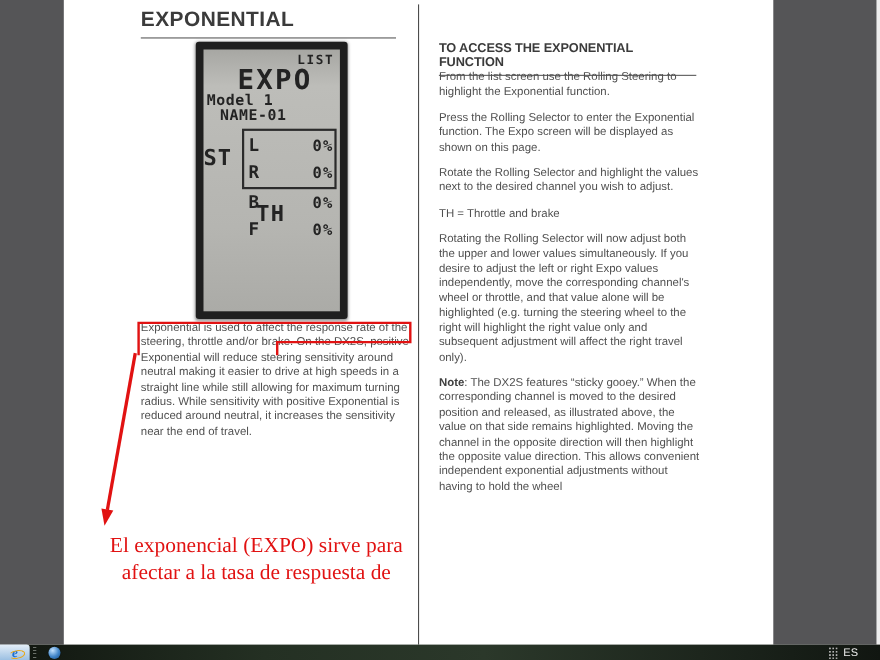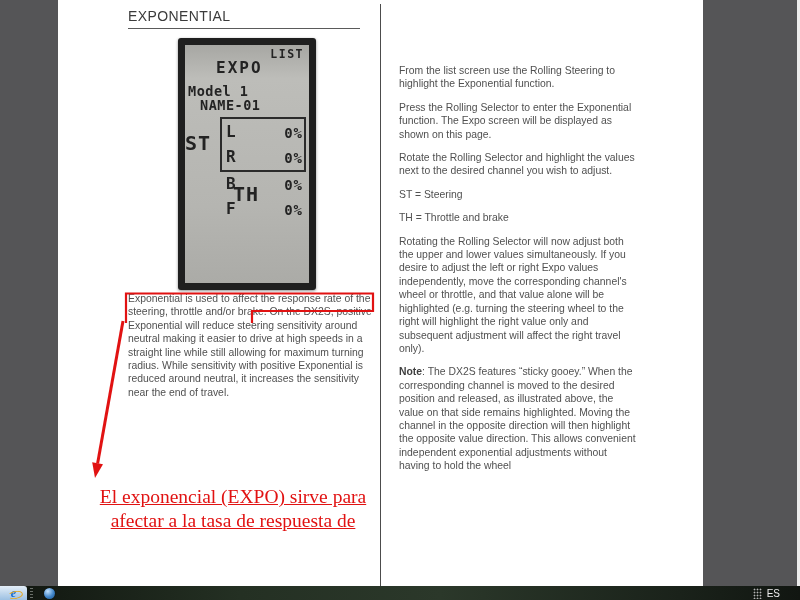--- a/index.html
+++ b/index.html
@@ -6,21 +6,21 @@
   .stage{position:relative;width:800px;height:600px;background:#ffffff;overflow:hidden;
          font-family:"Liberation Sans",sans-serif;}
   
   .panel{position:absolute;top:0;height:586px;background:#555557;}
   .panel-left{left:0;width:58px;}
   .panel-right{left:703px;width:94px;}
   .right-edge{position:absolute;left:797px;top:0;width:3px;height:586px;background:#ededed;}
   .col-divider{position:absolute;left:380px;top:4px;width:1px;height:582px;background:#4c4c4c;}
 
   
-  .heading-left{position:absolute;left:128px;top:8px;width:232px;font-size:14px;font-weight:normal;
+  .heading-left{position:absolute;left:128px;top:8px;width:232px;font-size:19px;font-weight:bold;
       color:#3b3b3b;letter-spacing:.4px;border-bottom:1.5px solid #5a5a5a;padding-bottom:4px;}
   .heading-right{position:absolute;left:399px;top:37px;width:234px;font-size:11.6px;font-weight:bold;
       color:#3b3b3b;letter-spacing:-.1px;border-bottom:1.5px solid #5a5a5a;padding-bottom:5px;}
 
   
   .col-left-text{position:absolute;left:128px;top:292px;width:247px;font-size:10.4px;
       line-height:13.4px;color:#505050;}
   .col-left-text p{margin:0 0 10px 0;}
   .col-right-text{position:absolute;left:399px;top:64px;width:237px;height:521px;overflow:hidden;
       font-size:10.4px;line-height:13.4px;color:#505050;}
@@ -30,39 +30,39 @@
 
   
   .lcd{position:absolute;left:178px;top:38px;width:138px;height:252px;background:#1f1f1f;
       border-radius:3px;box-shadow:0 1px 3px rgba(0,0,0,.45);padding:7px;box-sizing:border-box;}
   .lcd-screen{position:relative;width:124px;height:238px;color:#232323;filter:blur(.3px);
       background:linear-gradient(180deg,#a7a7a3,#bdbdb9 14%,#b5b5b1 68%,#abab a7);
       background:linear-gradient(180deg,#a7a7a3,#bdbdb9 14%,#b5b5b1 68%,#ababa7);
       font-family:"DejaVu Sans Mono",monospace;font-weight:bold;}
   .lcd-screen span{position:absolute;white-space:nowrap;}
   .lcd-list{top:2px;right:5px;font-size:11.5px;letter-spacing:1.5px;}
-  .lcd-title{top:13px;left:31px;font-size:16px;letter-spacing:2px;}
+  .lcd-title{top:13px;left:31px;font-size:25px;letter-spacing:2px;}
   .lcd-model{top:38px;left:3px;font-size:13.5px;letter-spacing:.5px;}
   .lcd-name{top:52px;left:15px;font-size:13.5px;letter-spacing:.5px;}
   .lcd-selbox{position:absolute;left:35px;top:72px;width:86px;height:55px;border:2px solid #2b2b2b;
       box-sizing:border-box;}
   .lcd-ch{font-size:20px;letter-spacing:1px;}
   .lcd-st{left:0;top:86px;}
   .lcd-th{left:0;top:137px;padding-left:48px;}
   .lcd-dir{left:41px;font-size:16px;}
   .lcd-val{right:6px;font-size:14px;letter-spacing:1px;}
   .r1d{top:77px;} .r1v{top:80px;}
   .r2d{top:102px;} .r2v{top:105px;}
   .r3d{top:129px;} .r3v{top:132px;}
   .r4d{top:154px;} .r4v{top:157px;}
 
   
   .annot{position:absolute;left:0;top:0;pointer-events:none;}
   .annotation-es{position:absolute;left:85px;top:485px;width:296px;text-align:center;
-      font-family:"Liberation Serif",serif;font-size:19.5px;line-height:24px;color:#e11212;text-decoration:underline;}
+      font-family:"Liberation Serif",serif;font-size:19.5px;line-height:24px;color:#e11212;}
 
   
   .taskbar{position:absolute;left:0;top:586px;width:800px;height:14px;display:flex;align-items:center;
       background:linear-gradient(90deg,#10150f,#243023 30%,#2b382a 55%,#1a221a 85%,#111611);}
   .tile-ie{width:27px;height:14px;display:flex;align-items:center;justify-content:center;
       background:linear-gradient(180deg,#e4eef8,#9cc0e2);border-radius:0 3px 0 0;}
   .ie-e{position:relative;font-style:italic;font-weight:bold;font-size:12px;line-height:12px;
       color:#1c6fd0;font-family:"Liberation Serif",serif;}
   .ie-e::after{content:"";position:absolute;left:-3px;top:4px;width:13px;height:6px;
       border:1.3px solid #e8a81c;border-left-color:transparent;border-radius:50%;transform:rotate(-10deg);}
@@ -105,26 +105,26 @@
       <span class="lcd-val r3v">0%</span>
       <span class="lcd-dir r4d">F</span>
       <span class="lcd-val r4v">0%</span>
     </div>
   </div>
 
   <div class="col-left-text">
     <p>Exponential is used to affect the response rate of the steering, throttle and/or brake. On the DX2S, positive Exponential will reduce steering sensitivity around neutral making it easier to drive at high speeds in a straight line while still allowing for maximum turning radius. While sensitivity with positive Exponential is reduced around neutral, it increases the sensitivity near the end of travel.</p>
   </div>
 
+  <div class="heading-right">TO ACCESS THE EXPONENTIAL FUNCTION</div>
 
   <div class="col-right-text">
     <p>From the list screen use the Rolling Steering to highlight the Exponential function.</p>
     <p>Press the Rolling Selector to enter the Exponential function. The Expo screen will be displayed as shown on this page.</p>
     <p>Rotate the Rolling Selector and highlight the values next to the desired channel you wish to adjust.</p>
-    <p>ST = Steering</p>
     <p>TH = Throttle and brake</p>
     <p>Rotating the Rolling Selector will now adjust both the upper and lower values simultaneously. If you desire to adjust the left or right Expo values independently, move the corresponding channel's wheel or throttle, and that value alone will be highlighted (e.g. turning the steering wheel to the right will highlight the right value only and subsequent adjustment will affect the right travel only).</p>
     <p class="note"><b>Note</b><span>: The DX2S features “sticky gooey.” When the corresponding channel is moved to the desired position and released, as illustrated above, the value on that side remains highlighted. Moving the channel in the opposite direction will then highlight the opposite value direction. This allows convenient independent exponential adjustments without having to hold the wheel</span></p>
   </div>
 
   <svg class="annot" width="800" height="600" viewBox="0 0 800 600">
     <path d="M126,323 L126,293.5 L373,293.5 L373,311 L252,311 L252,323" fill="none" stroke="#e11212" stroke-width="2.2"></path>
     <line x1="123" y1="321" x2="97.6" y2="463.5" stroke="#e11212" stroke-width="3"></line>
     <polygon points="95,478 92.2,462.3 103,464.2" fill="#e11212"></polygon>
   </svg>

